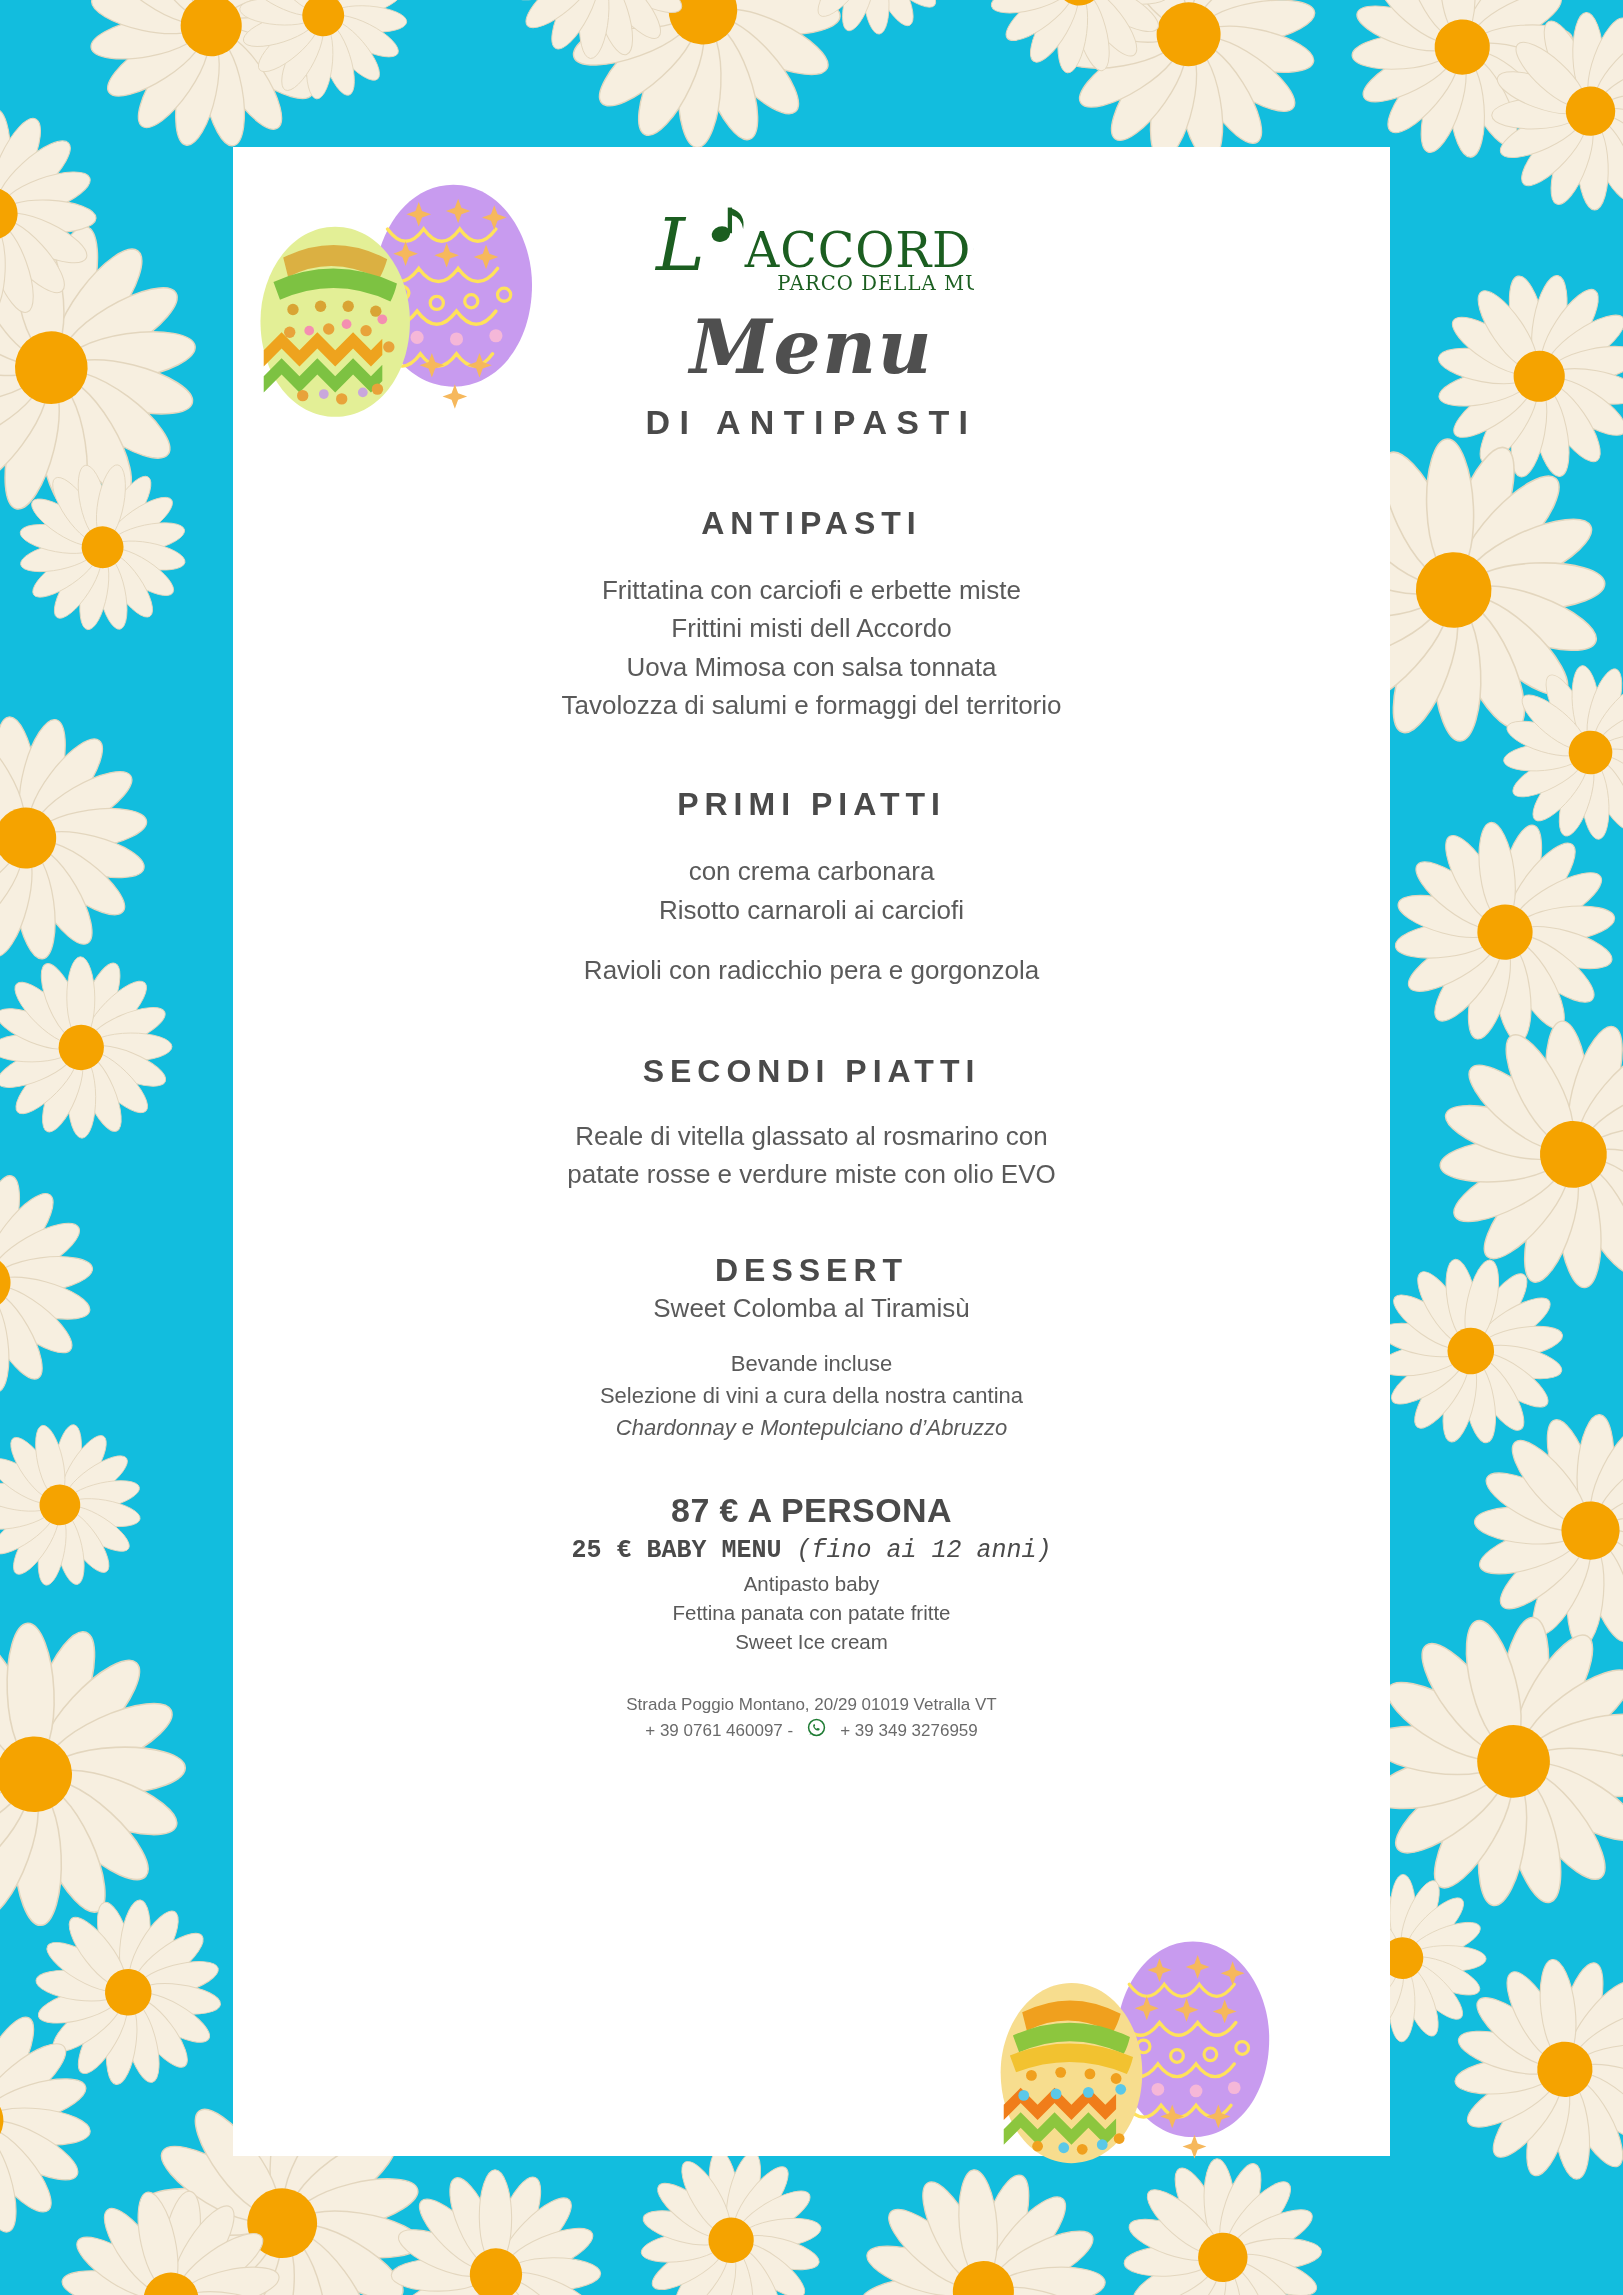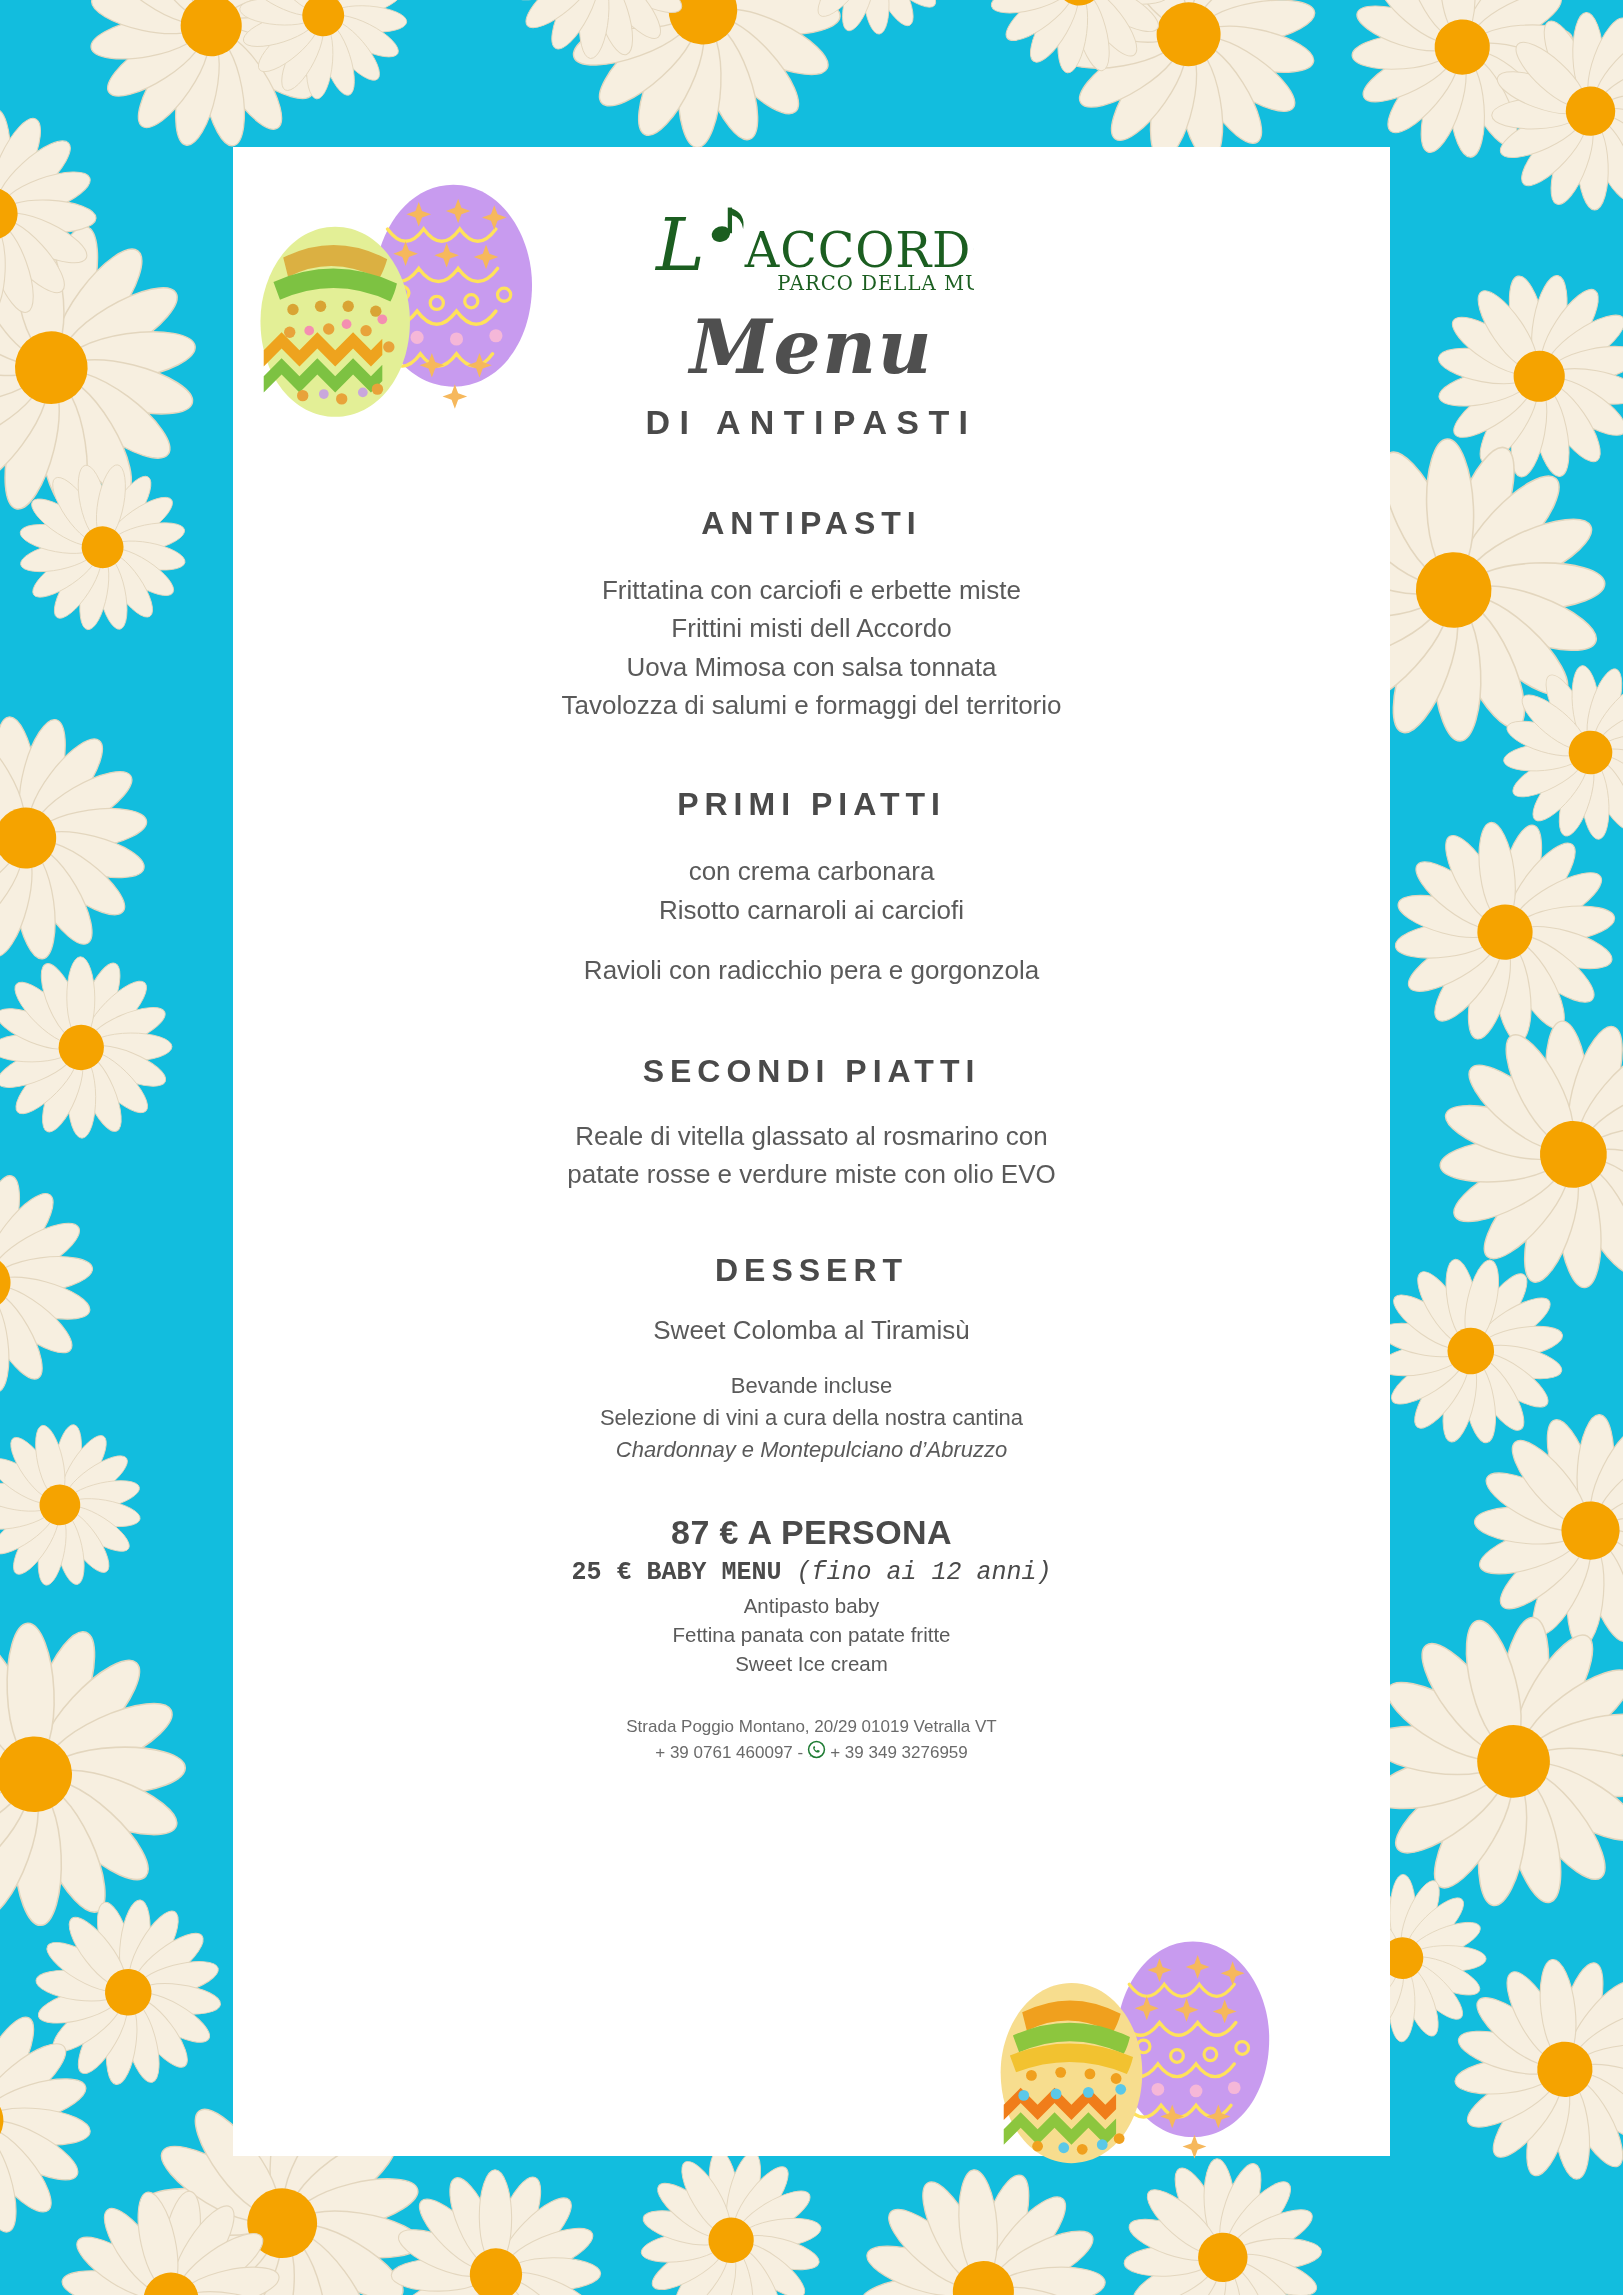--- a/index.html
+++ b/index.html
@@ -82,21 +82,21 @@
   .items div { white-space:nowrap; }
   .gap-sm { height:22px; }
 
   .s-anti  { margin-top:63px; }
   .s-anti .items { margin-top:29px; }
   .s-primi { margin-top:62px; }
   .s-primi .items { margin-top:29px; }
   .s-sec   { margin-top:63px; }
   .s-sec .items { margin-top:27px; }
   .s-des   { margin-top:58px; }
-  .s-des .items { margin-top:22px; }
+  .s-des .items { }
 
   .bev {
     font-family:"Liberation Sans", sans-serif;
     font-size:22px;
     color:#5A5A5A;
     line-height:1.45;
     margin-top:20.5px;
   }
   .bev .wine { font-style:italic; }
 
@@ -127,21 +127,21 @@
 
   
   .footer {
     margin-top:36px;
     font-family:"Liberation Sans", sans-serif;
     font-size:17px;
     color:#6A6A6A;
     line-height:1.5;
   }
   .footer .line2 {
-    display:flex; align-items:center; justify-content:center; gap:4px;
+    display:flex; align-items:center; justify-content:center; gap:14px;
   }
   .wa-icon { display:inline-block; vertical-align:middle; }
 </style>
 </head>
 <body>
 
 <div id="poster">
 
   <svg class="flower-layer" viewBox="0 0 1898 2684" preserveAspectRatio="none">
     <defs>

